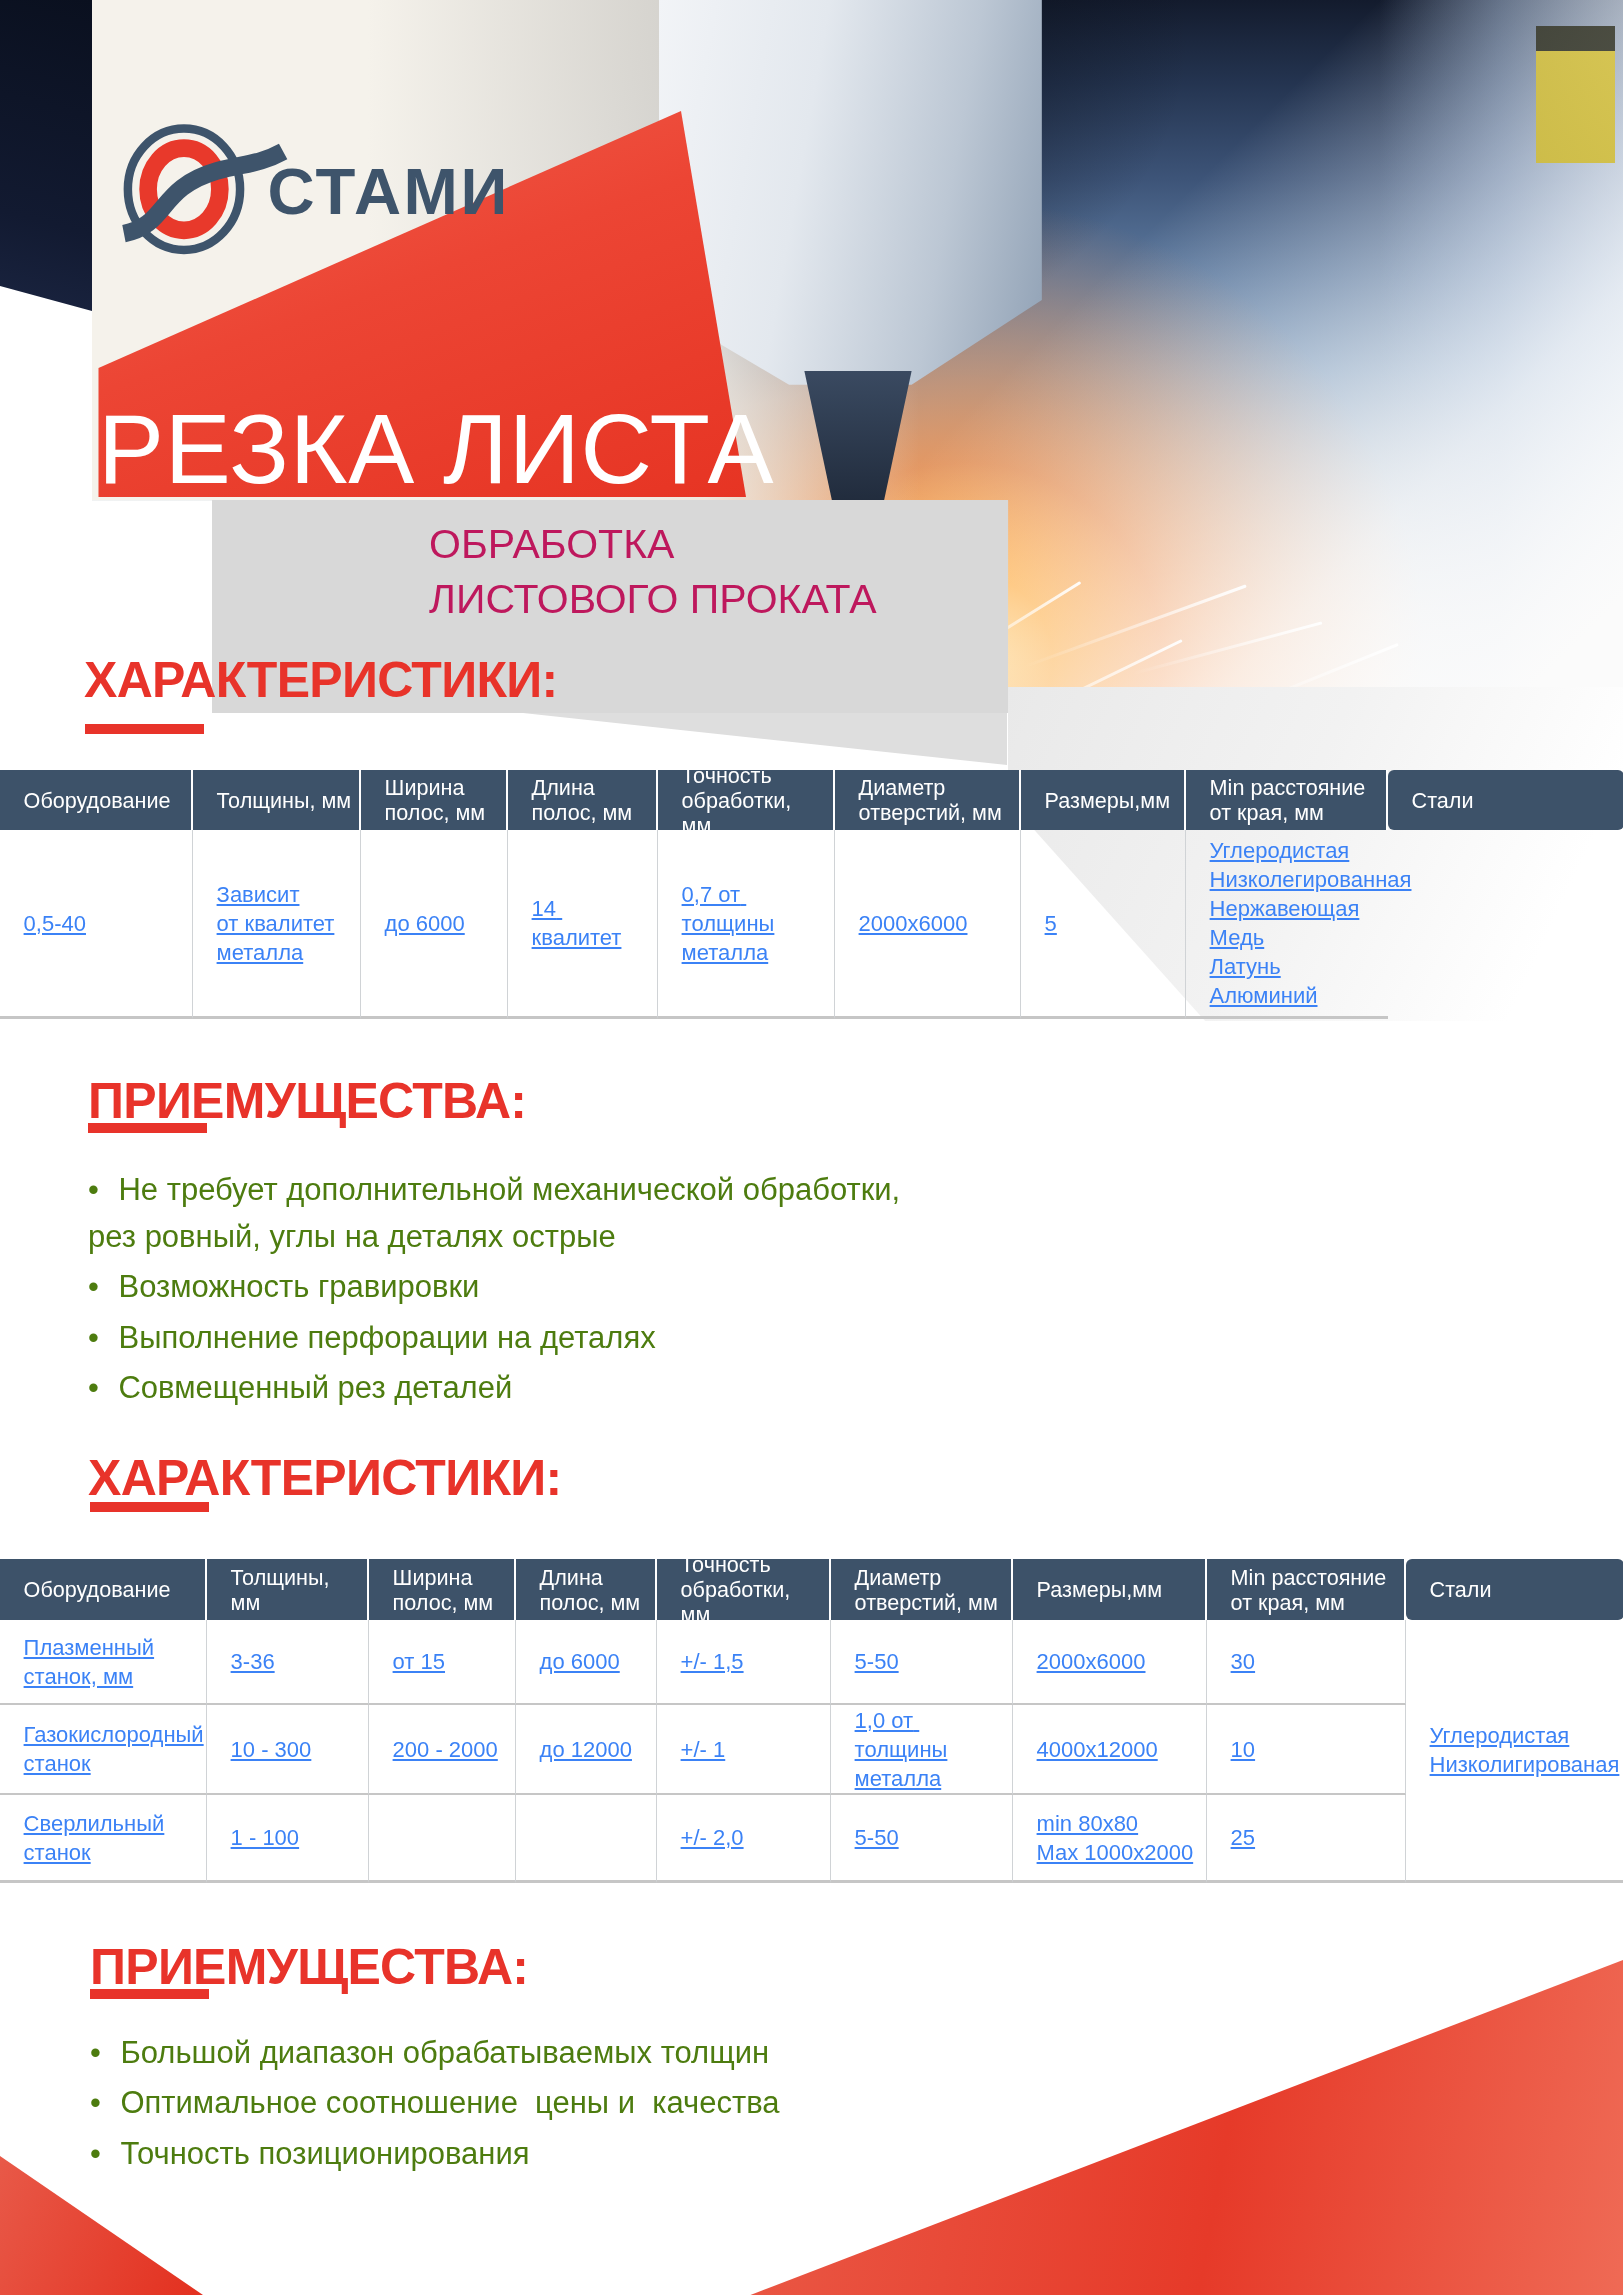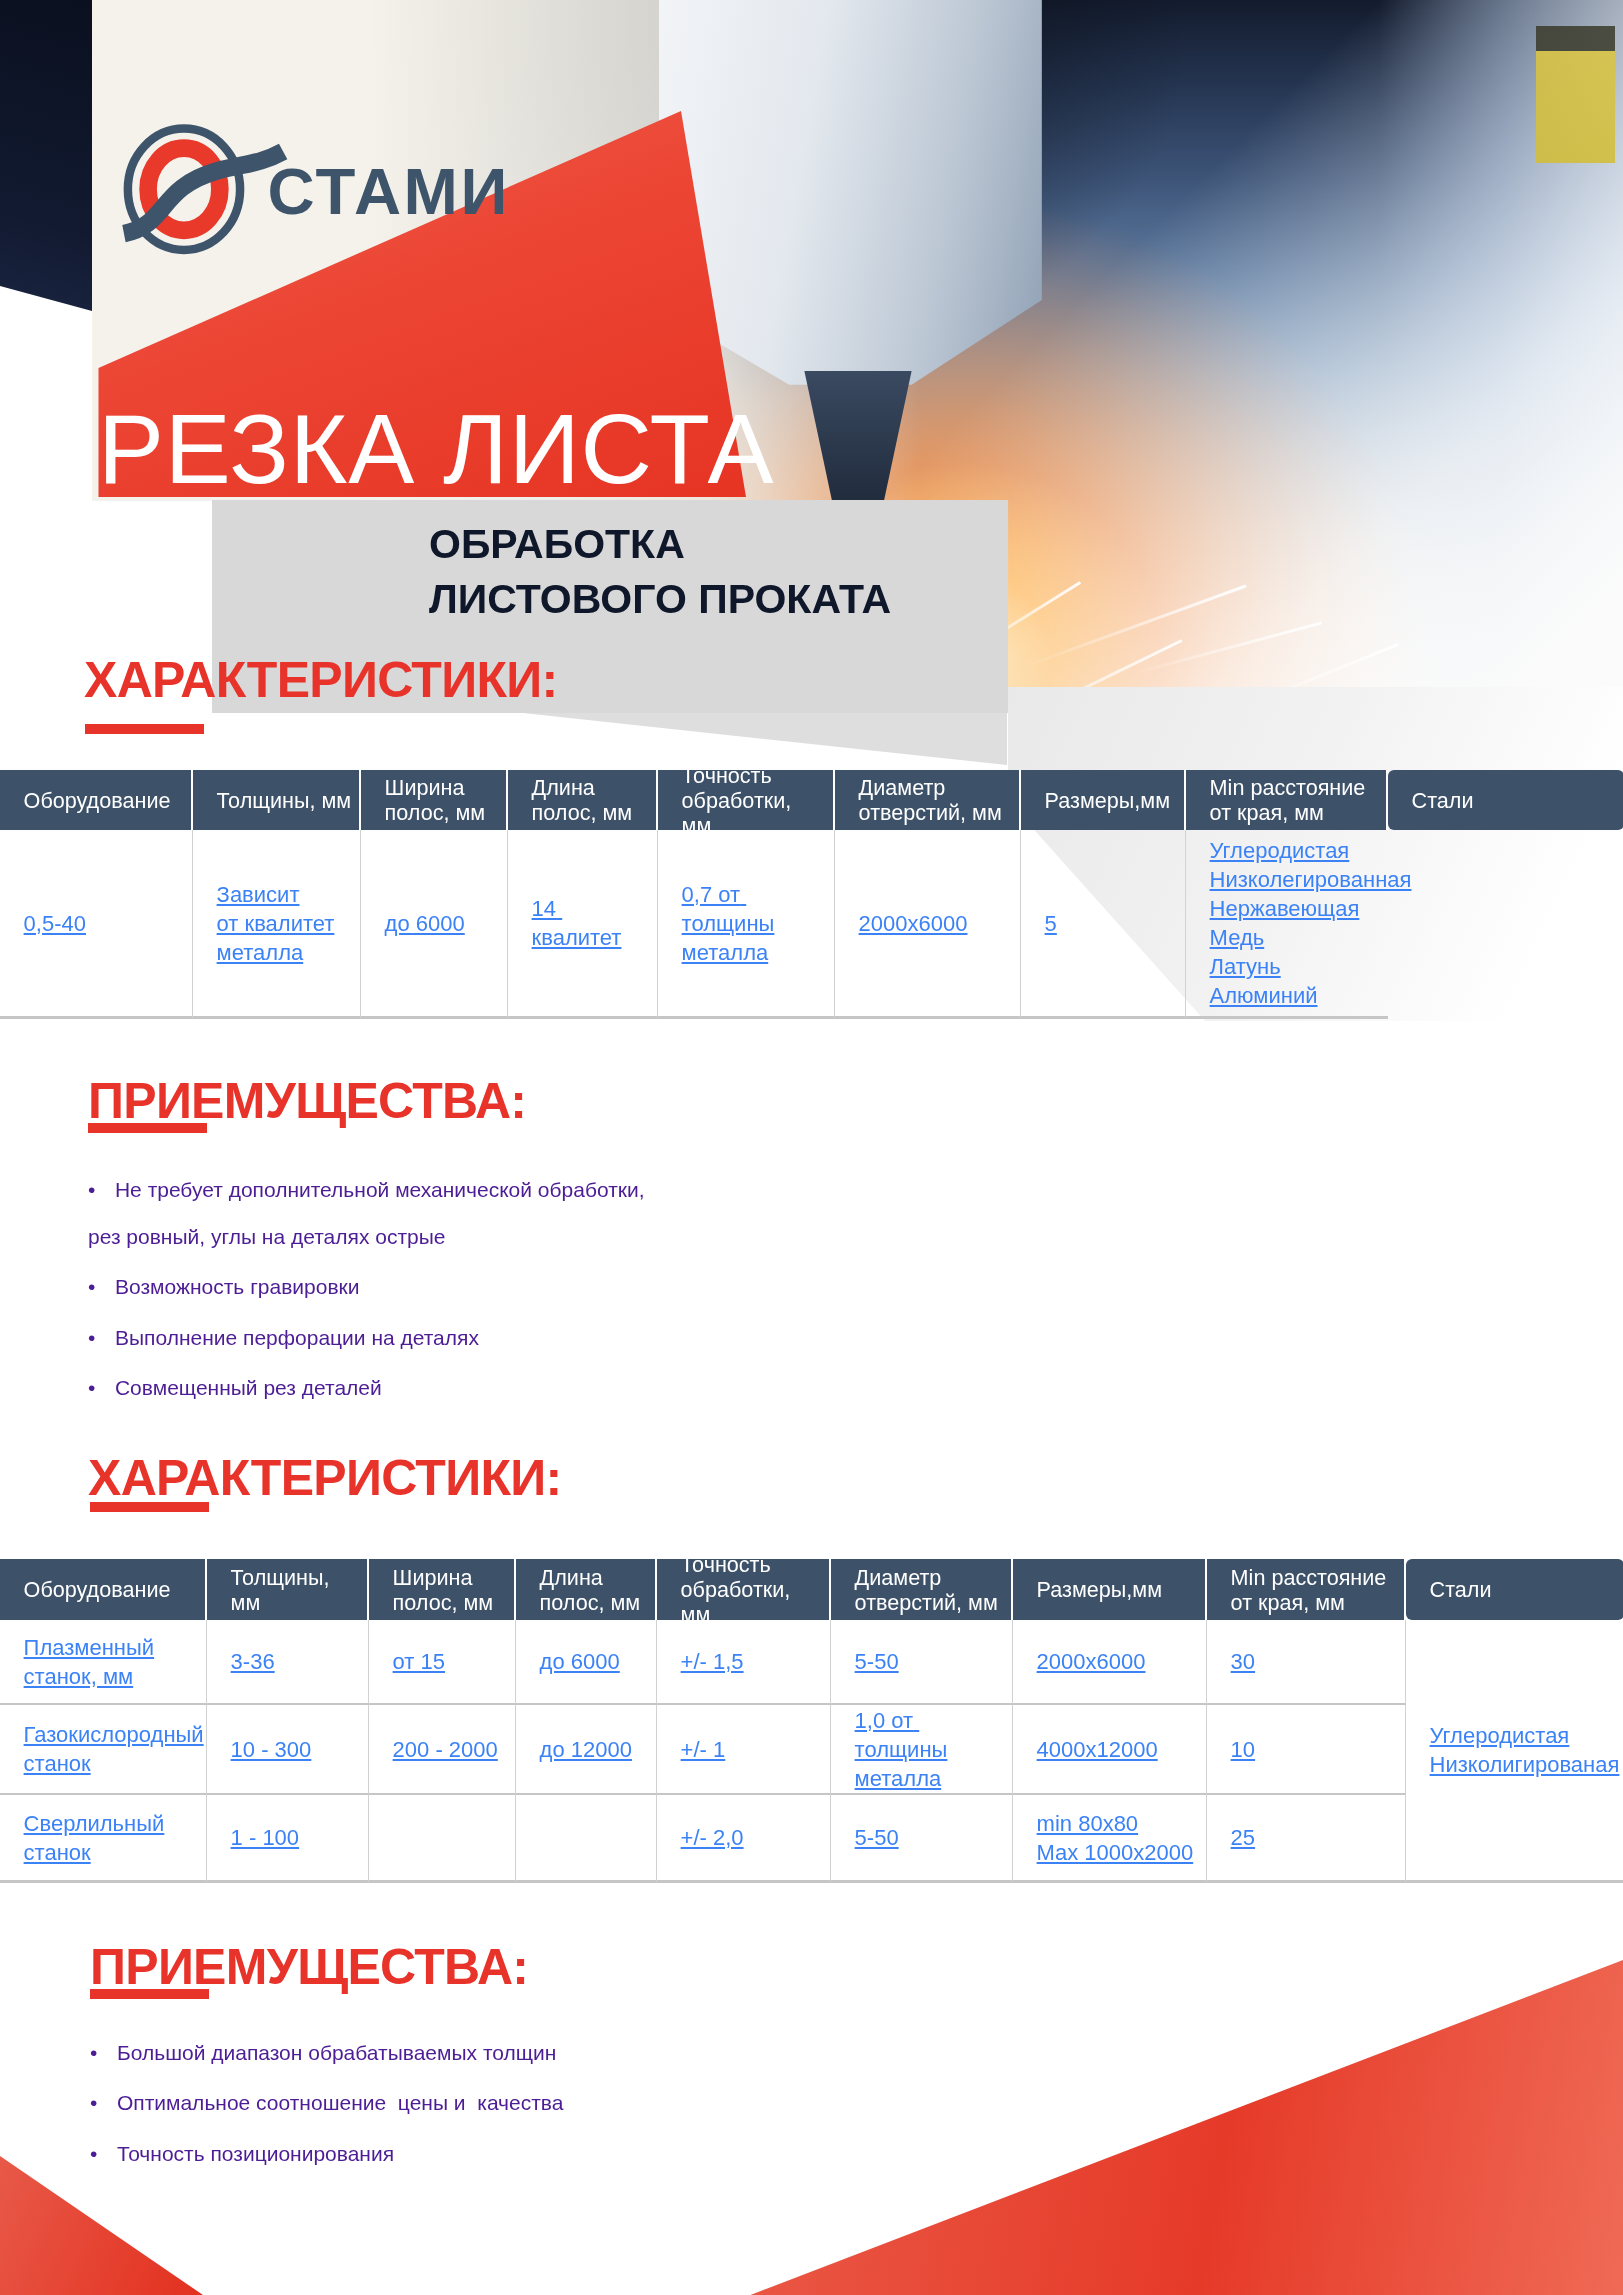--- a/index.html
+++ b/index.html
@@ -35,22 +35,22 @@
     background:linear-gradient(195deg,#0a101f 0%,#121a31 70%,#1a2440 100%);
     clip-path:polygon(0 0,100% 0,100% 100%,0 92%);z-index:2;}
   #red-ribbon{left:92px;top:0;width:1047px;height:497px;
     background:linear-gradient(160deg,#f26a58 0%,#ec4534 45%,#e42d1c 100%);
     clip-path:polygon(6.5px 368px,589px 111px,654px 497px,6.5px 497px);z-index:2;}
   #hero-title{left:98px;top:400px;font-size:99px;line-height:98px;font-weight:400;color:#ffffff;
     letter-spacing:0.7px;z-index:4;white-space:nowrap;}
   #gray-panel{left:212px;top:500px;width:796px;height:213px;background:#d8d8d8;z-index:3;}
   #gray-wedge{left:523px;top:713px;width:484px;height:52px;background:#dedede;
     clip-path:polygon(0 0,100% 0,100% 100%);z-index:1;}
-  #hero-subtitle{left:429px;top:517px;width:576px;font-size:41px;line-height:55px;font-weight:bold;
-    color:#0f172a;z-index:4;}
+  #hero-subtitle{left:429px;top:517px;width:576px;font-size:41px;line-height:55px;font-weight:normal;
+    color:#be185d;z-index:4;}
 
   
   #logo{left:118px;top:124px;width:419px;height:137px;z-index:3;}
 
   
   .sec-h{color:#e8332a;font-size:50px;font-weight:bold;letter-spacing:-0.7px;z-index:5;white-space:nowrap;}
   .red-bar{height:9.8px;width:119px;background:#e8332a;z-index:5;}
 
   
   .tbl{display:grid;z-index:2;}
@@ -64,21 +64,21 @@
     padding:3.9px 6.5px 3.9px 23.6px;display:flex;align-items:center;border-right:2.6px solid #ffffff;}
   .th.last{border-right:none;border-radius:6px;}
   .td{color:#3b82f6;font-size:22px;line-height:29px;padding:6.5px 7.9px 6.5px 23.6px;
     display:flex;align-items:center;border-right:1.3px solid #d0d3d6;white-space:pre-wrap;text-decoration:underline;}
   .td.last{border-right:none;}
   .rowend{border-bottom:3.3px solid #c6c6c6;}
   .rowsep{border-bottom:2.6px solid #c6c6c6;}
   #steel-merged{grid-column:9;grid-row:2/5;}
 
   
-  .blist{color:#4c1d95;font-size:21px;line-height:47px;width:1243px;z-index:5;}
+  .blist{color:#4d7c0f;font-size:31px;line-height:47px;width:1243px;z-index:5;}
   .bitem{white-space:pre-wrap;margin-bottom:3.3px;}
   .bitem::before{content:"\2022";margin-right:19.6px;}
 
   
   #tri-left{left:0;top:2156px;width:203px;height:139px;
     background:linear-gradient(115deg,#e85948,#e3301f);
     clip-path:polygon(0 0,100% 100%,0 100%);z-index:1;}
   #band-right{left:739px;top:1960px;width:884px;height:336px;
     background:linear-gradient(100deg,#ea5a47 0%,#e63a29 55%,#ef6a55 100%);
     clip-path:polygon(100% 0,100% 100%,1% 100%);z-index:1;}

